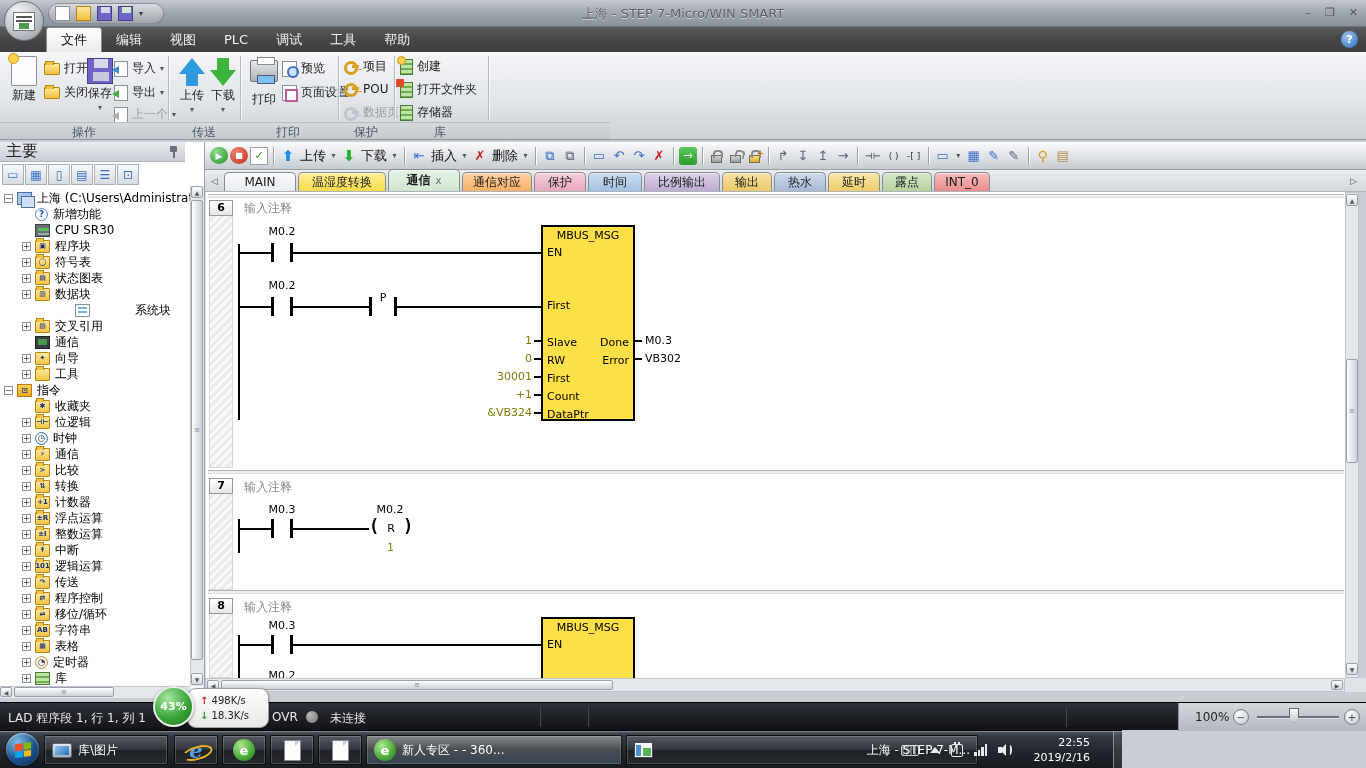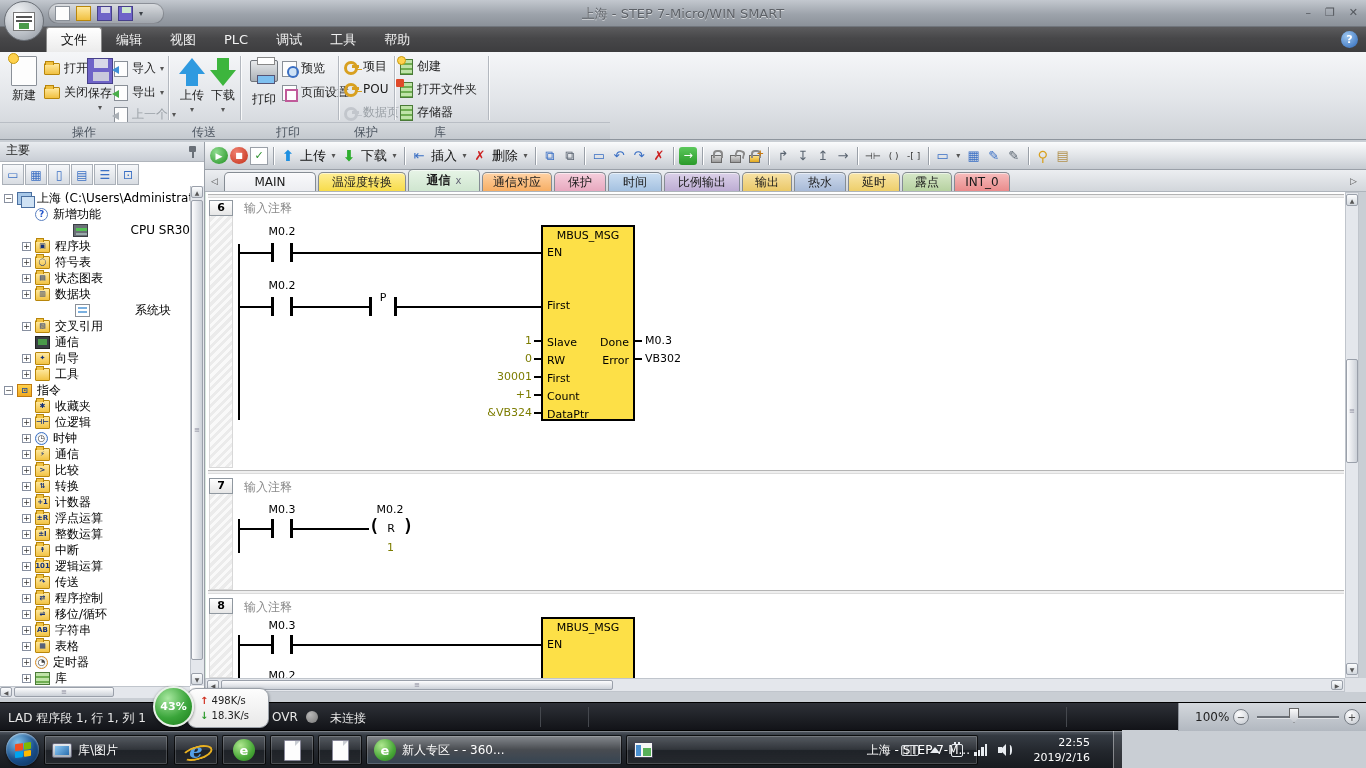--- a/index.html
+++ b/index.html
@@ -103,21 +103,21 @@
 #tabstrip{position:absolute;left:205px;top:170px;width:1161px;height:22px;background:linear-gradient(#eceef1,#d2d6db);border-bottom:1px solid #aeb4bb}
 #tabs{position:absolute;left:19px;bottom:0;display:flex;align-items:flex-end;height:22px}
 .tab{height:19px;border:1px solid #858c94;border-bottom:none;border-radius:5px 5px 0 0;display:flex;align-items:center;justify-content:center;font-size:12px;color:#1a1a1a;margin-right:2px;box-shadow:inset 0 1px 0 rgba(255,255,255,.55)}
 .tab.active{height:22px;font-weight:bold}
 .tab .x{margin-left:5px;color:#667;font-size:10px;font-weight:normal}
 .tsarrow{position:absolute;top:4px;width:13px;height:14px;color:#555;font-size:9px;display:flex;align-items:center;justify-content:center}
 #ts-left{left:3px}#ts-right{right:6px}
 
 
 #sidebar{position:absolute;left:0;top:142px;width:205px;height:556px;background:#fff;border-right:1px solid #9aa0a8}
-#sb-header{position:absolute;left:0;top:0;width:204px;height:20px;background:linear-gradient(#e8ebef,#c9ced5);border-bottom:1px solid #b0b5bc;display:flex;align-items:flex-start;padding:0 6px;color:#222;font-size:12px}
+#sb-header{position:absolute;left:0;top:0;width:185px;height:20px;background:linear-gradient(#e8ebef,#c9ced5);border-bottom:1px solid #b0b5bc;display:flex;align-items:center;padding:0 6px;color:#222;font-size:16px}
 #sb-pin{position:absolute;right:6px;top:4px;width:10px;height:12px}
 #sb-pin::before{content:"";position:absolute;left:1px;top:0;width:7px;height:6px;background:#6a7078;border-radius:1px}
 #sb-pin::after{content:"";position:absolute;left:4px;top:6px;width:1.5px;height:6px;background:#6a7078}
 #stools{position:absolute;left:2px;top:22px;display:flex;gap:1px}
 .stool{width:22px;height:21px;border:1px solid #aab0b8;background:linear-gradient(#f6f8fa,#d8dce2);color:#3a6fc4;font-size:12px;display:flex;align-items:center;justify-content:center}
 #tree{position:absolute;left:0;top:44px;width:190px;height:500px;overflow:hidden;background:#fff;padding-top:4px}
 .trow{height:16px;display:flex;align-items:center;font-size:12px;color:#000;white-space:nowrap}
 .texp{width:9px;height:9px;border:1px solid #8890a0;background:#fff;font-size:8px;line-height:7px;text-align:center;color:#333;margin-right:4px;flex:none}
 .tsp{width:13px;flex:none}
 .tico{width:15px;height:13px;margin-right:5px;flex:none;position:relative}
@@ -411,21 +411,21 @@
       <span class="tbi tb-gray">✎</span>
       <span class="tbsep"></span>
       <span class="tbi tb-key">⚲</span>
       <span class="tbi tb-tan">▤</span>
     </span>
   </div>
 
 <div id="tabstrip">
   <div class="tsarrow" id="ts-left">◁</div>
   <div id="tabs">
-      <div class="tab" style="width: 92px; background: linear-gradient(rgba(255, 255, 255, 0.4), rgba(0, 0, 0, 0.03)), rgb(244, 245, 249);">
+      <div class="tab" style="width: 72px; background: linear-gradient(rgba(255, 255, 255, 0.4), rgba(0, 0, 0, 0.03)), rgb(244, 245, 249);">
         <span>MAIN</span>
       </div>
       <div class="tab" style="width: 88px; background: linear-gradient(rgba(255, 255, 255, 0.4), rgba(0, 0, 0, 0.03)), rgb(255, 227, 77);">
         <span>温湿度转换</span>
       </div>
       <div class="tab active" style="width: 72px; background: linear-gradient(rgba(255, 255, 255, 0.4), rgba(0, 0, 0, 0.03)), rgb(214, 237, 214);">
         <span>通信</span>
         <span class="x">x</span>
       </div>
       <div class="tab" style="width: 70px; background: linear-gradient(rgba(255, 255, 255, 0.4), rgba(0, 0, 0, 0.03)), rgb(255, 180, 104);">
@@ -478,21 +478,21 @@
         <span class="tico ico-project"></span>
         <span>上海 (C:\Users\Administrator.</span>
       </div>
       <div class="trow" style="padding-left: 22px;">
         <span class="tsp"></span>
         <span class="tico ico-help">
           <span class="tg">?</span>
         </span>
         <span>新增功能</span>
       </div>
-      <div class="trow" style="padding-left: 22px; justify-content: space-between;">
+      <div class="trow" style="padding-left: 22px;">
         <span class="tsp"></span>
         <span class="tico ico-cpu"></span>
         <span>CPU SR30</span>
       </div>
       <div class="trow" style="padding-left: 22px;">
         <span class="texp">+</span>
         <span class="tico ico-folder">
           <span class="tg">▣</span>
         </span>
         <span>程序块</span>

